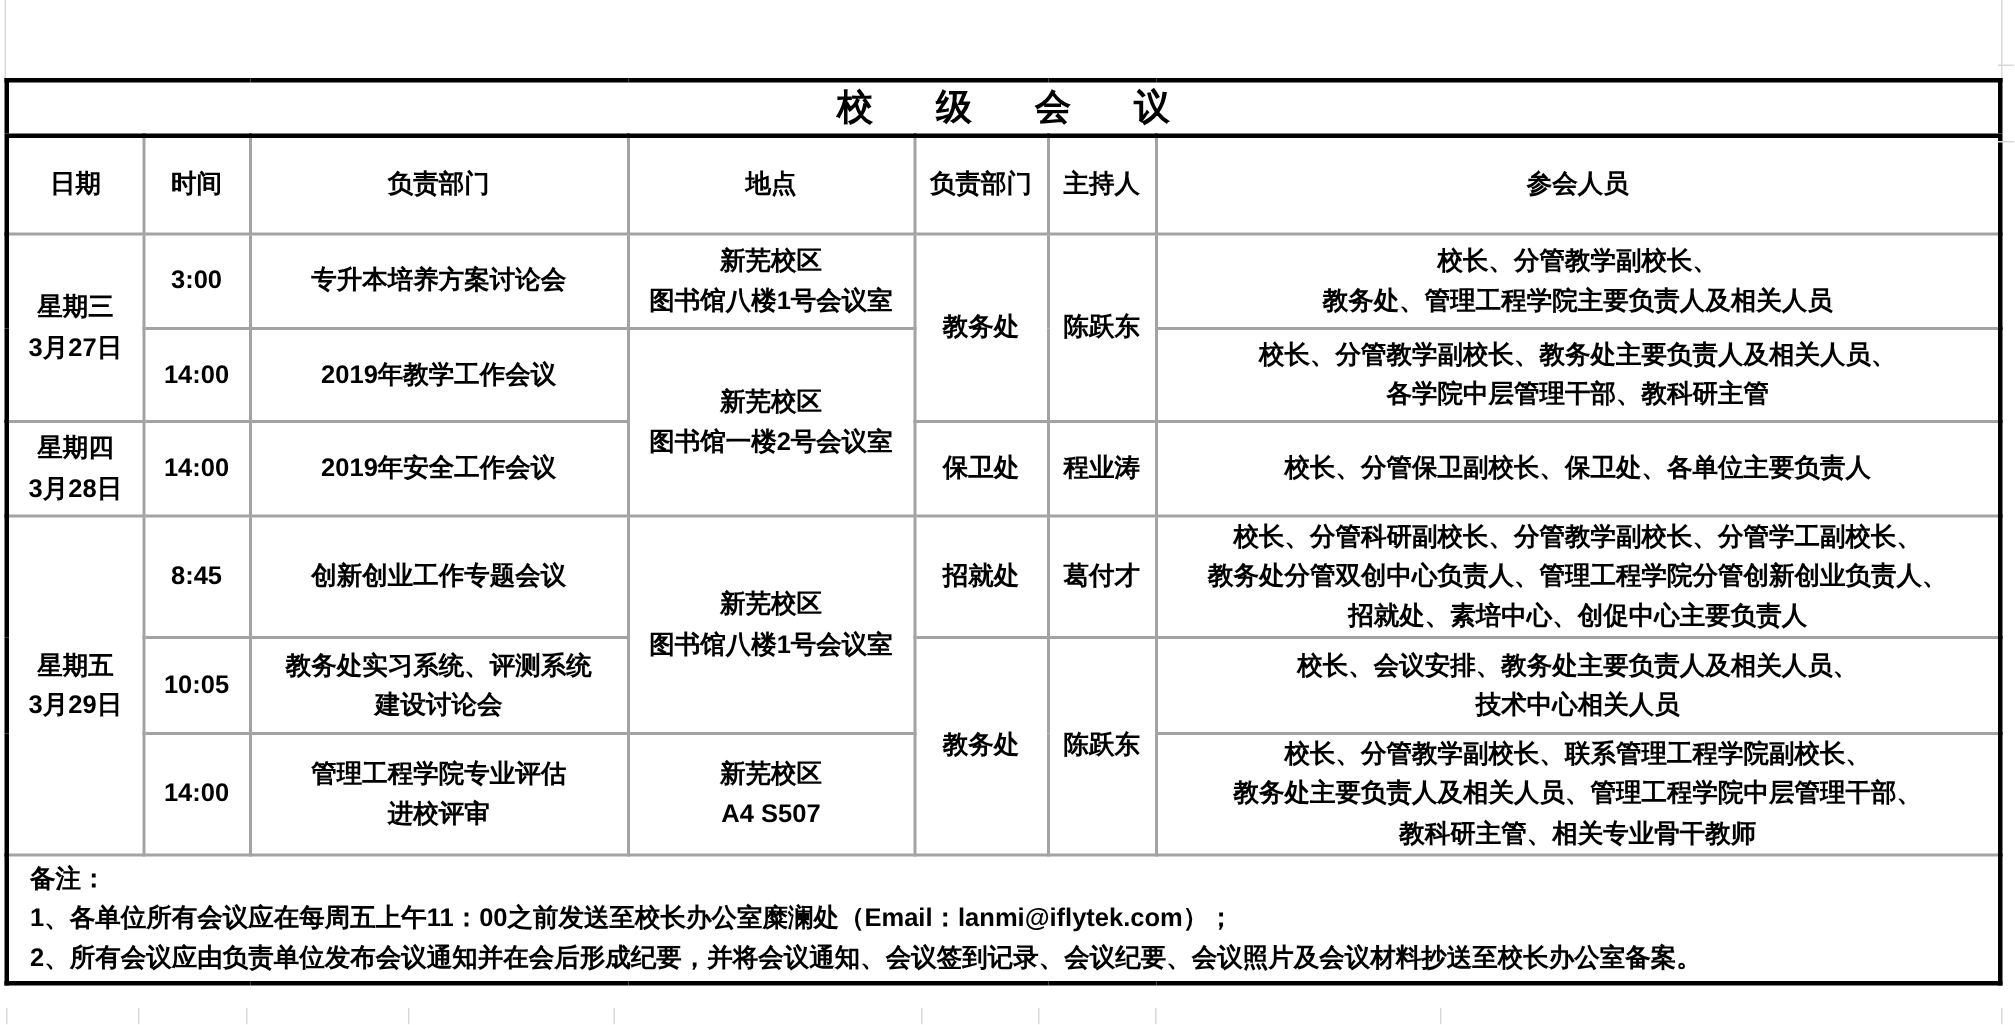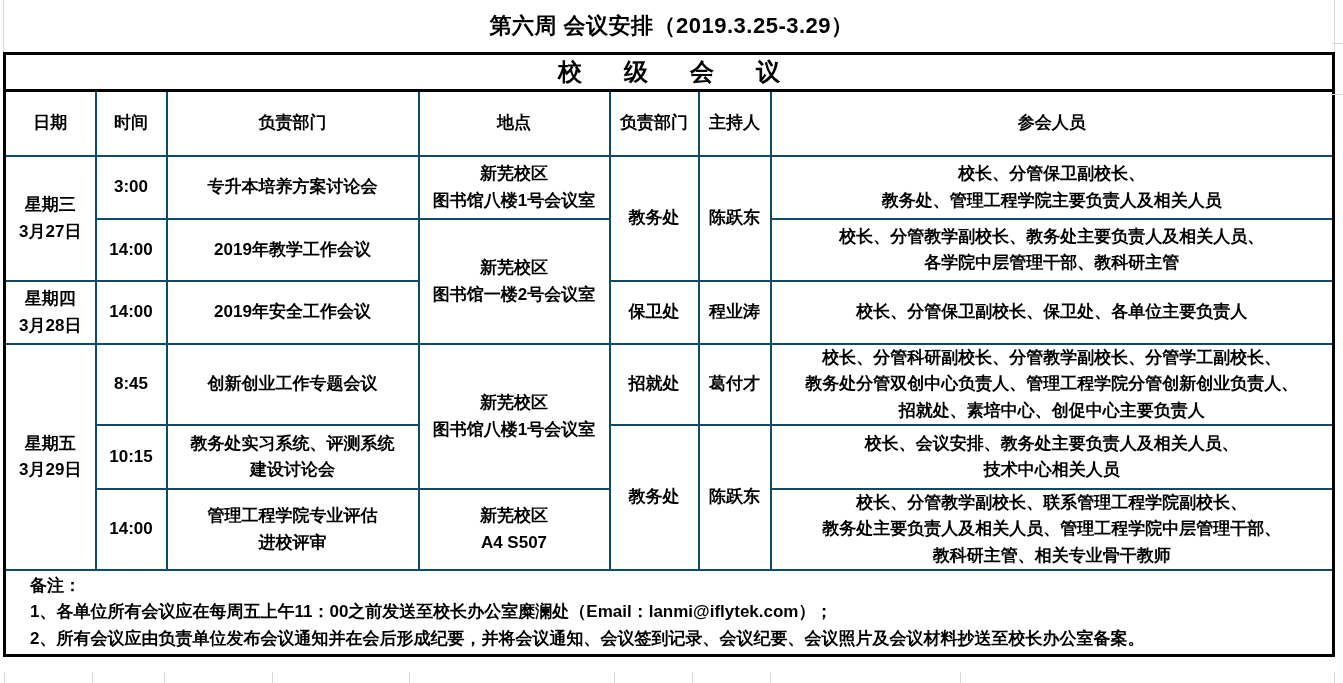--- a/index.html
+++ b/index.html
@@ -23,21 +23,21 @@
     letter-spacing: 0.5px;
   }
   table.schedule {
     position: absolute; top: 52px; left: 3px;
     width: 1329px;
     border-collapse: collapse;
     table-layout: fixed;
     border: 3px solid #000;
   }
   table.schedule th, table.schedule td {
-    border: 2px solid #0c4a6e;
+    border: 2px solid #a3a3a3;
     padding: 0;
     text-align: center;
     vertical-align: middle;
     font-weight: bold;
     font-size: 17px;
     line-height: 1.55;
     white-space: pre-line;
     overflow: hidden;
   }
   tr.r-section td {
@@ -52,21 +52,21 @@
   tr.r1 td { height: 61px; }
   tr.r2 td { height: 60px; }
   tr.r3 td { height: 61px; }
   tr.r4 td { height: 79px; }
   tr.r5 td { height: 62px; }
   tr.r6 td { height: 76px; }
   tr.r-notes td {
     height: 78px;
     text-align: left;
     vertical-align: middle;
-    padding: 2px 24px;
+    padding: 2px 14px;
     font-size: 17px;
     line-height: 1.55;
     white-space: normal;
   }
   tr.r-notes .note-line { white-space: nowrap; }
   .vgrid {
     position: absolute;
     width: 1px;
     background: #d9d9d9;
   }
@@ -74,21 +74,20 @@
     position: absolute;
     height: 1px;
     background: #d9d9d9;
   }
 </style>
 </head>
 <body>
 
 <div class="canvas">
 
-  <div class="doc-title">第六周 会议安排（2019.3.25-3.29）</div>
 
   <table class="schedule">
     <colgroup>
       <col style="width:91px">
       <col style="width:71px">
       <col style="width:252px">
       <col style="width:191px">
       <col style="width:89px">
       <col style="width:72px">
       <col style="width:563px">
@@ -111,21 +110,21 @@
 
     <tr class="r1">
       <td rowspan="2">星期三
 3月27日</td>
       <td>3:00</td>
       <td>专升本培养方案讨论会</td>
       <td>新芜校区
 图书馆八楼1号会议室</td>
       <td rowspan="2">教务处</td>
       <td rowspan="2">陈跃东</td>
-      <td>校长、分管保卫副校长、
+      <td>校长、分管教学副校长、
 教务处、管理工程学院主要负责人及相关人员</td>
     </tr>
 
     <tr class="r2">
       <td>14:00</td>
       <td>2019年教学工作会议</td>
       <td rowspan="2">新芜校区
 图书馆一楼2号会议室</td>
       <td>校长、分管教学副校长、教务处主要负责人及相关人员、
 各学院中层管理干部、教科研主管</td>
@@ -149,21 +148,21 @@
       <td rowspan="2">新芜校区
 图书馆八楼1号会议室</td>
       <td>招就处</td>
       <td>葛付才</td>
       <td>校长、分管科研副校长、分管教学副校长、分管学工副校长、
 教务处分管双创中心负责人、管理工程学院分管创新创业负责人、
 招就处、素培中心、创促中心主要负责人</td>
     </tr>
 
     <tr class="r5">
-      <td>10:15</td>
+      <td>10:05</td>
       <td>教务处实习系统、评测系统
 建设讨论会</td>
       <td rowspan="2">教务处</td>
       <td rowspan="2">陈跃东</td>
       <td>校长、会议安排、教务处主要负责人及相关人员、
 技术中心相关人员</td>
     </tr>
 
     <tr class="r6">
       <td>14:00</td>

